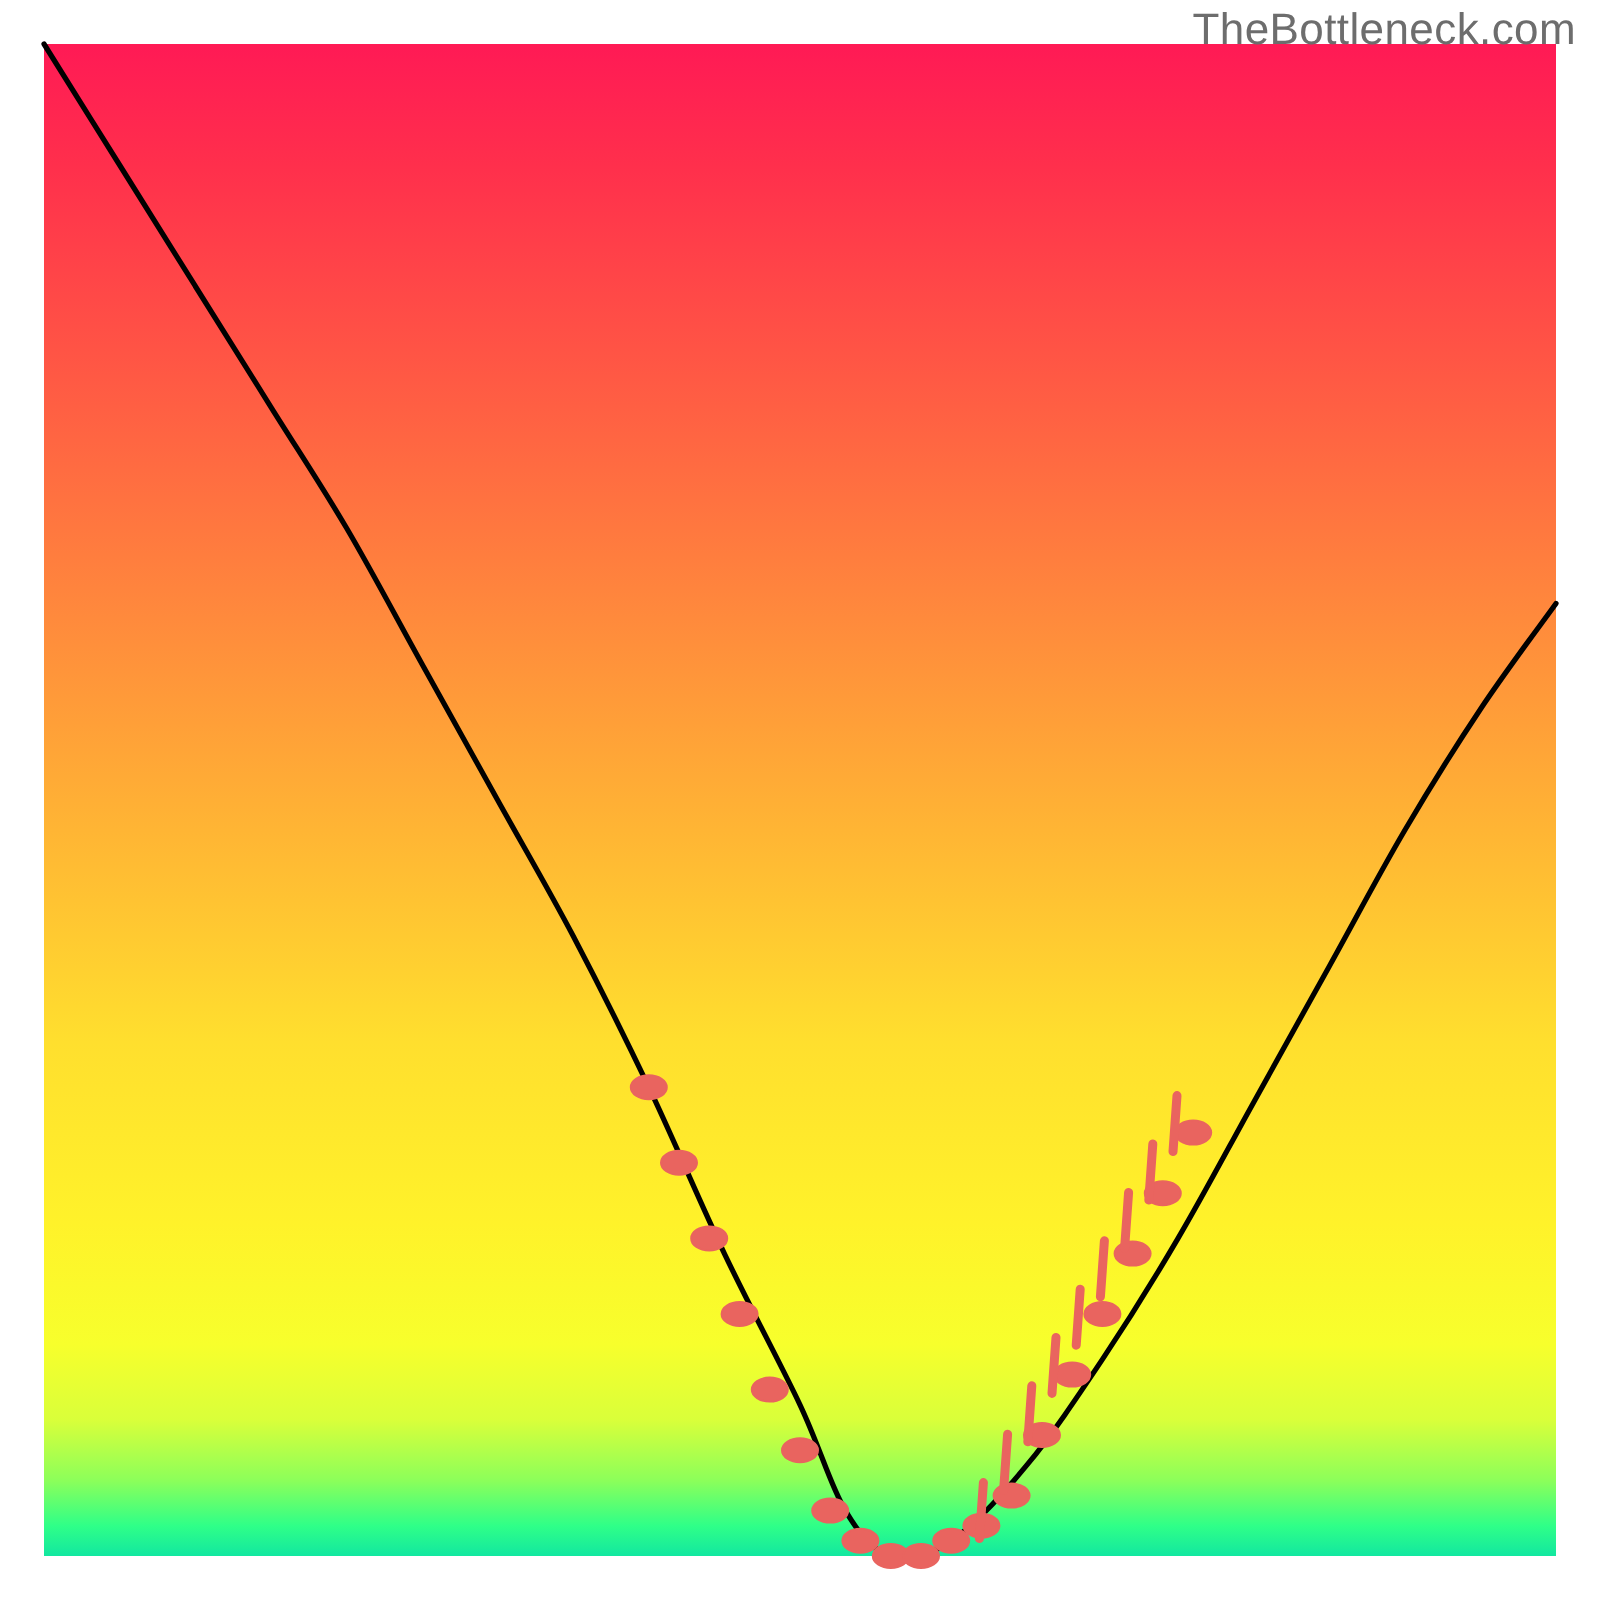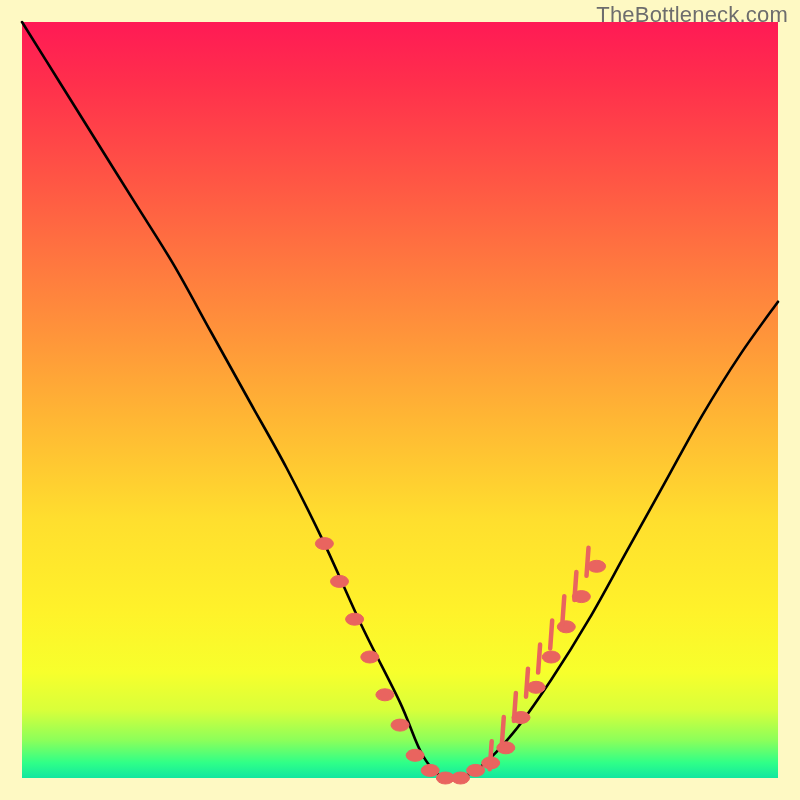--- a/index.html
+++ b/index.html
@@ -10,21 +10,21 @@
     background: #000;
     overflow: hidden;
     font-family: Arial, Helvetica, sans-serif;
   }
   .frame {
     position: absolute;
     left: 0;
     top: 0;
     width: 800px;
     height: 800px;
-    background: #fef9c3;
+    background: #ffffff;
   }
   .plot {
     position: absolute;
     left: 22px;
     top: 22px;
     width: 756px;
     height: 756px;
     
     background: linear-gradient(
       to bottom,

